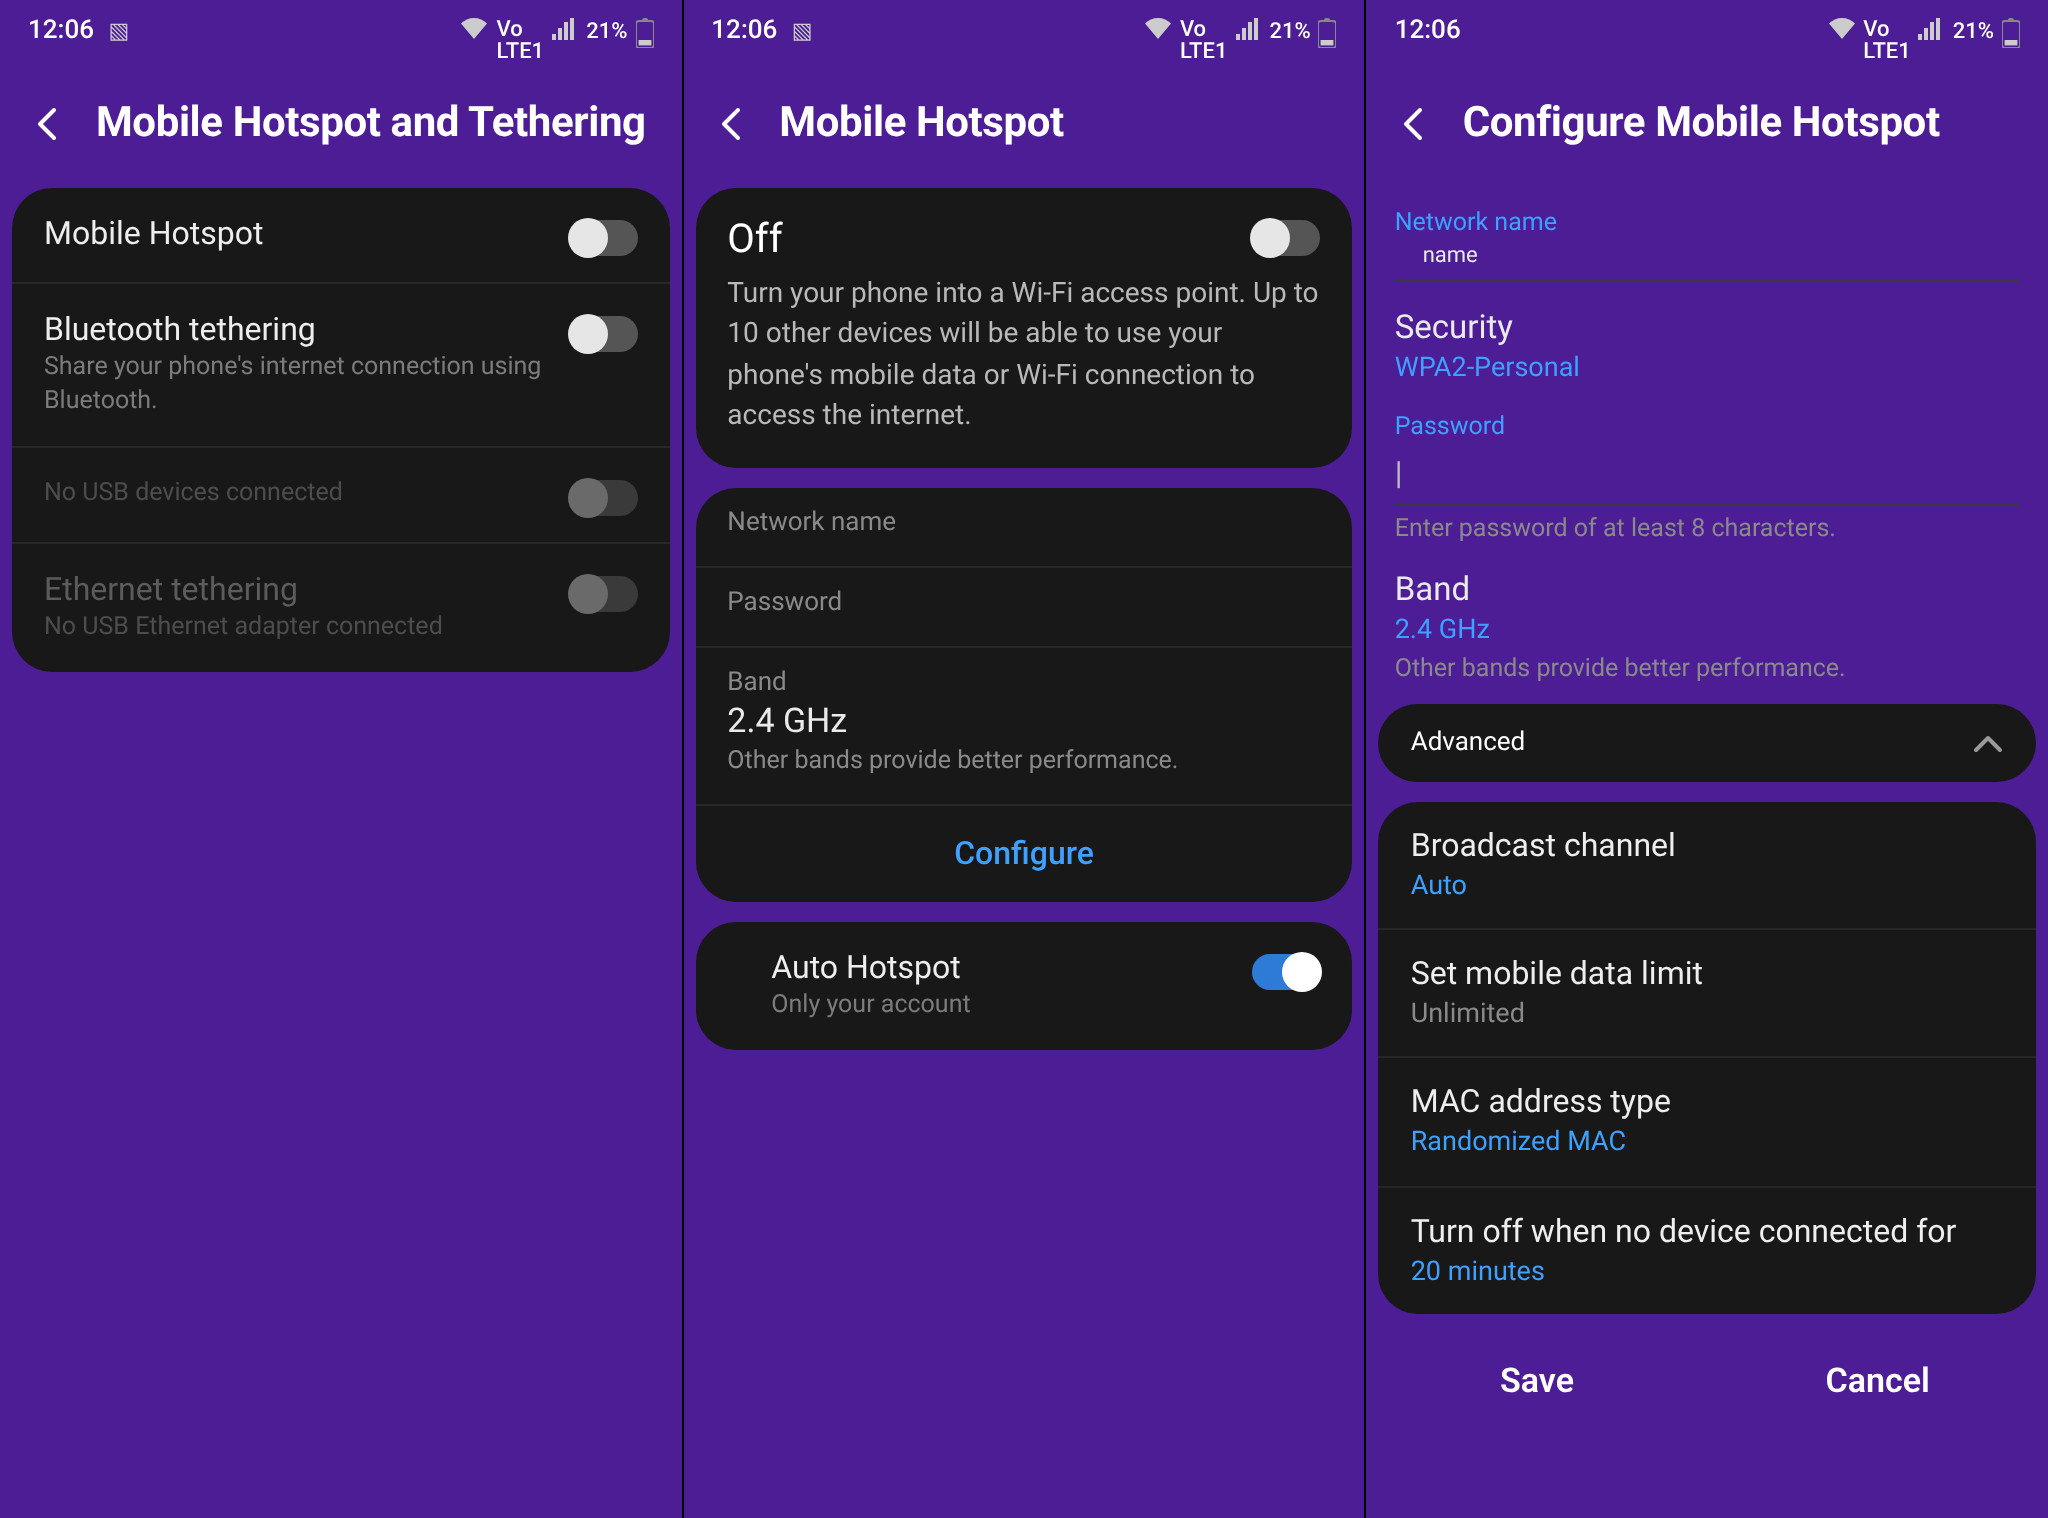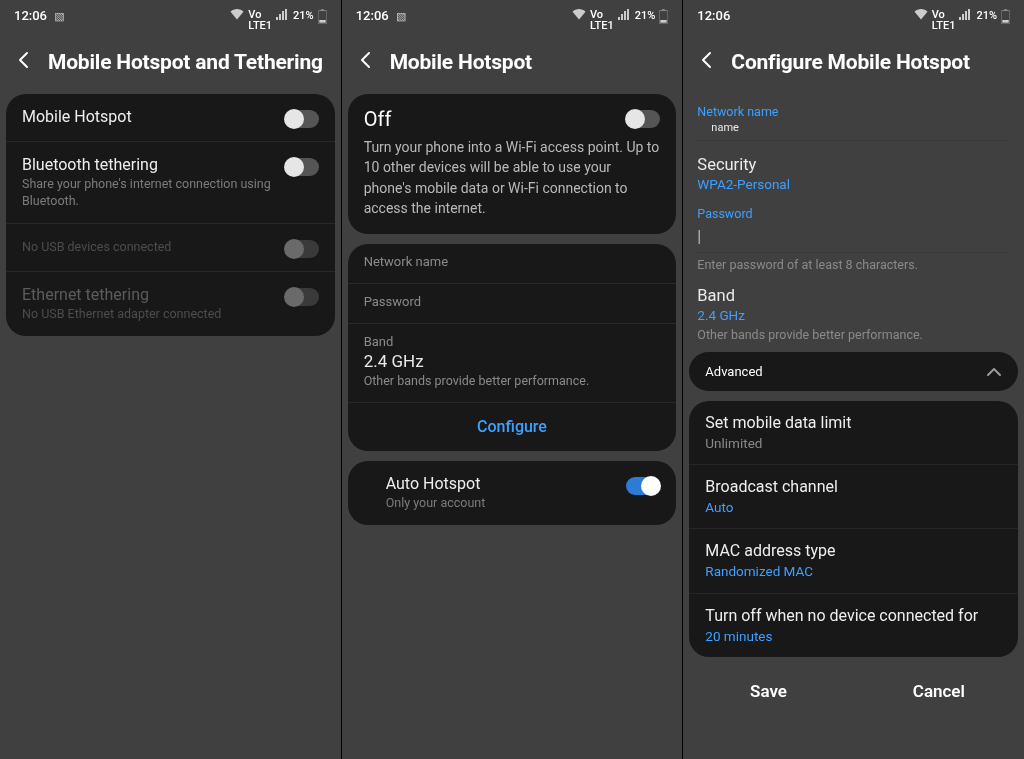--- a/index.html
+++ b/index.html
@@ -5,30 +5,30 @@
     * { margin:0; padding:0; box-sizing:border-box; -webkit-font-smoothing:antialiased; }
     body {
       background:#000;
       width:1024px;
       height:759px;
       overflow:hidden;
       display:flex;
       font-family:-apple-system, "Segoe UI", Roboto, Helvetica, Arial, sans-serif;
       color:#fff;
     }
-    .screen { flex:1 1 0; position:relative; background:#404040; display:flex; flex-direction:column; min-width:0; }
+    .screen { flex:1 1 0; position:relative; background:#4c1d95; display:flex; flex-direction:column; min-width:0; }
     .screen + .screen { border-left:1px solid #000; }
 
     
     .statusbar { display:flex; justify-content:space-between; align-items:center; height:30px; padding:0 14px; font-size:13px; font-weight:500; }
     .status-right { display:flex; align-items:flex-start; gap:4px; font-size:11px;margin-top:10px; }
     .status-right span { font-size:11px; }
 
     
-    .hdr { display:flex; align-items:flex-start; gap:14px; padding:20px 14px 20px 14px; }
+    .hdr { display:flex; align-items:center; gap:14px; padding:20px 14px 20px 14px; }
     .hdr .back { color:#fff; font-size:20px; line-height:1; }
     .hdr .title { font-size:21px; font-weight:700; letter-spacing:-0.2px; }
 
     
     .card { background:#181818; border-radius:20px; margin:0 6px 10px 6px; overflow:hidden; }
     .row { padding:13px 16px 13px 16px; border-bottom:1px solid #282828; display:flex; align-items:flex-start; gap:10px; }
     .row:last-child { border-bottom:none; }
     .row .txt { flex:1 1 auto; min-width:0; }
     .row .label { font-size:16px; color:#eee; }
     .row .sub { font-size:12.5px; color:#7c7c7c; margin-top:2px; line-height:1.35;}
@@ -293,28 +293,28 @@
         <svg width="16" height="10" viewBox="0 0 16 10">
             <path d="M2 8l6-6 6 6" stroke="#9a9a9a" stroke-width="2" fill="none" stroke-linecap="round" stroke-linejoin="round"></path>
           </svg>
       </span>
     </div>
   </div>
 
   <div class="card card3">
     <div class="row">
       <div class="txt">
+        <div class="label">Broadcast channel</div>
+        <div class="sub">Auto</div>
+      </div>
+    </div>
+    <div class="row">
+      <div class="txt">
         <div class="label">Set mobile data limit</div>
         <div class="sub" style="color:#8a8a8a;">Unlimited</div>
-      </div>
-    </div>
-    <div class="row">
-      <div class="txt">
-        <div class="label">Broadcast channel</div>
-        <div class="sub">Auto</div>
       </div>
     </div>
     <div class="row">
       <div class="txt">
         <div class="label">MAC address type</div>
         <div class="sub">Randomized MAC</div>
       </div>
     </div>
     <div class="row" style="border-bottom:none;">
       <div class="txt">

